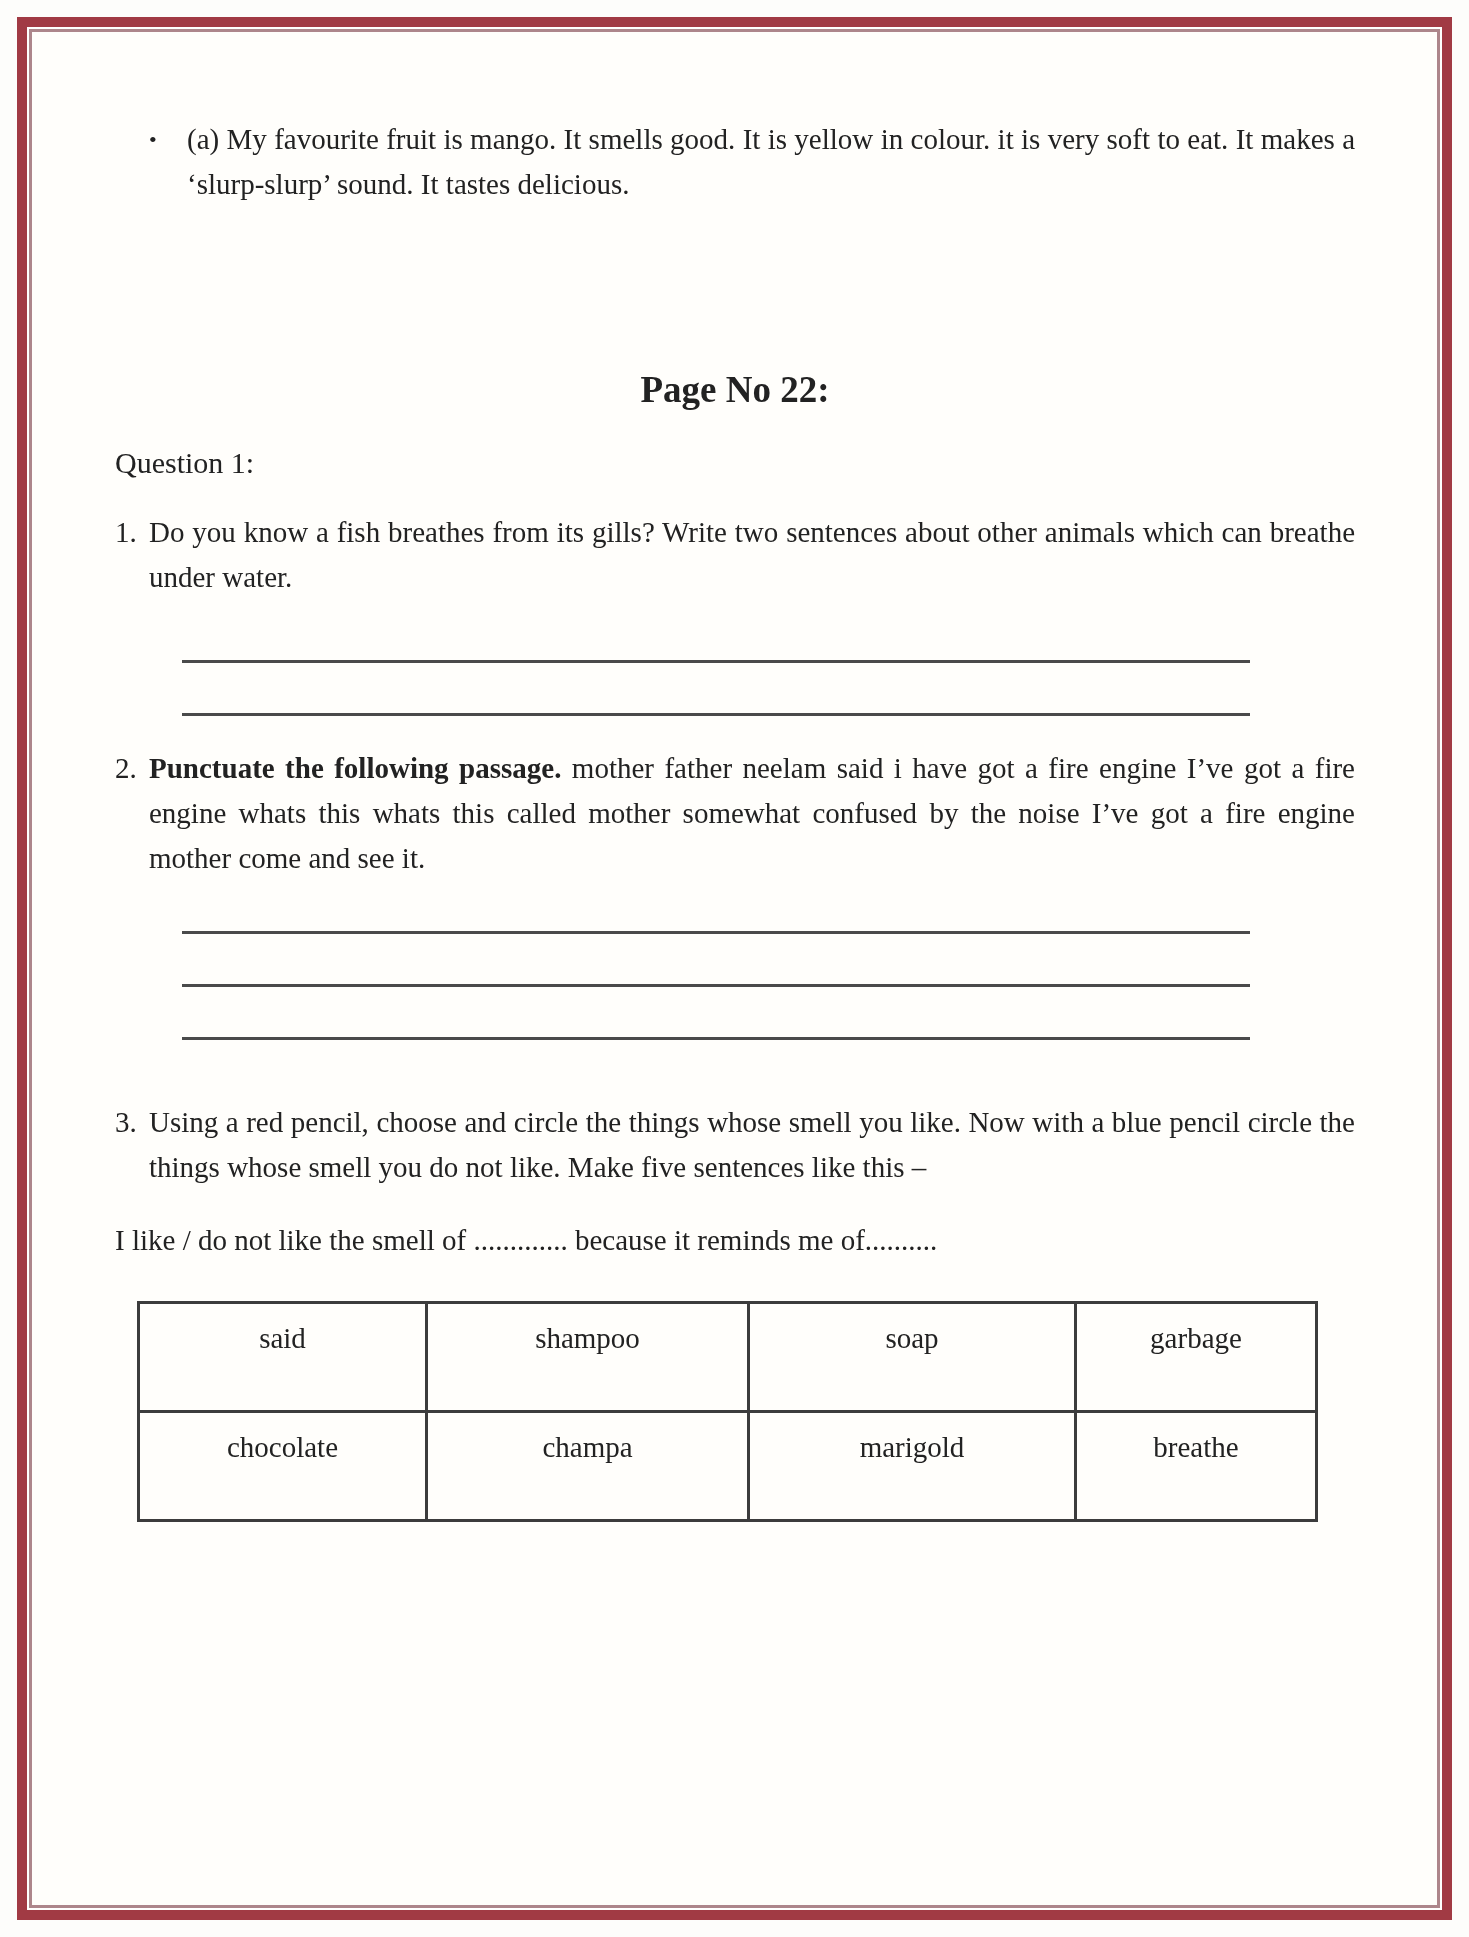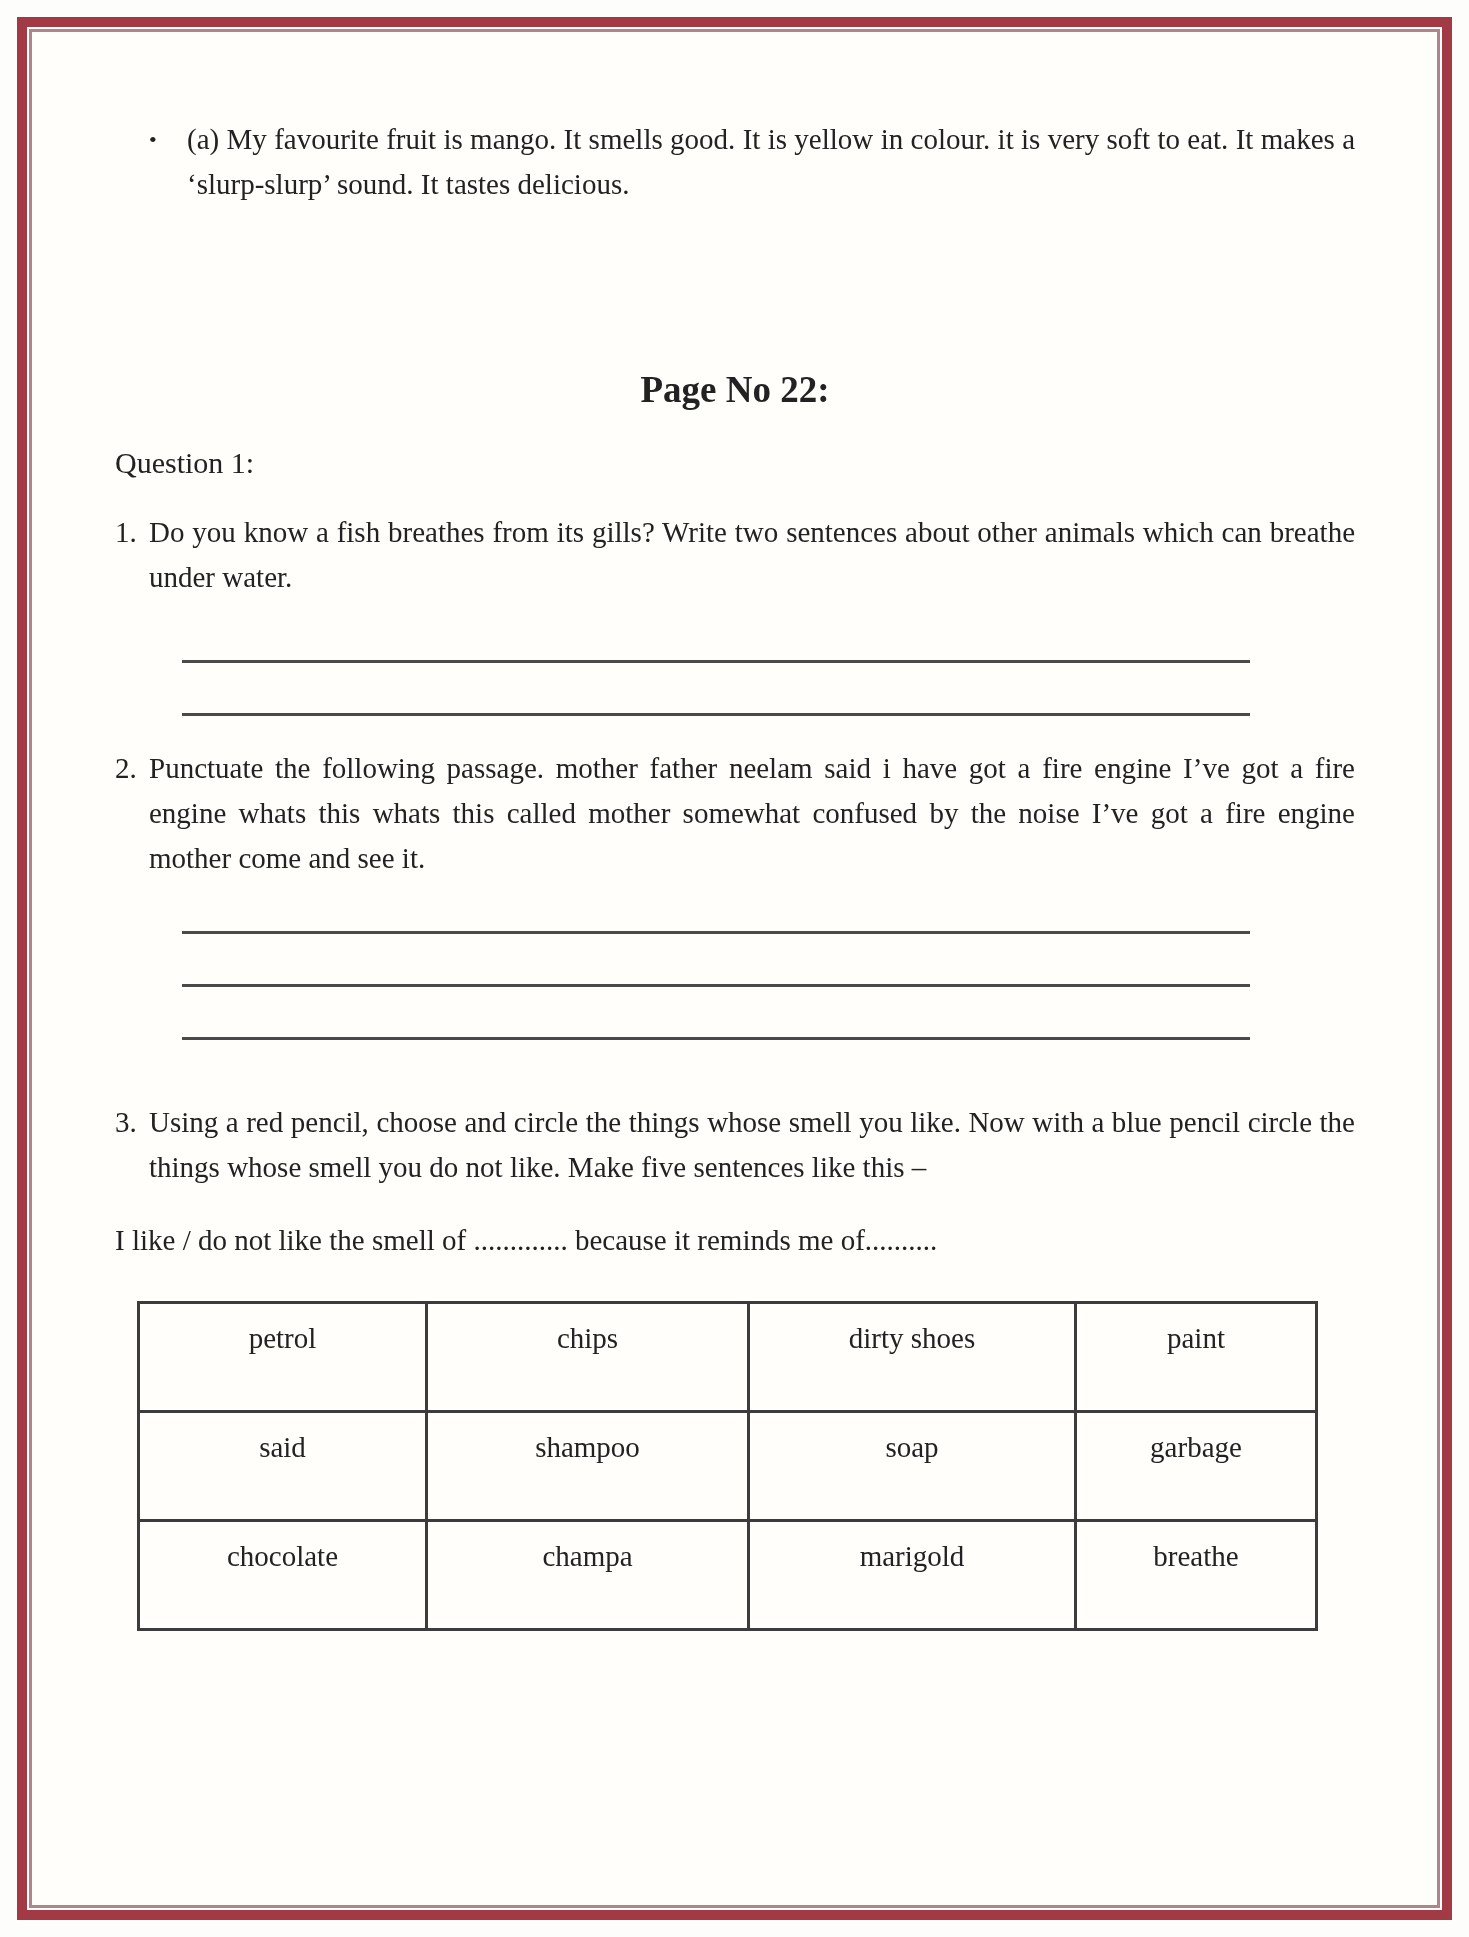--- a/index.html
+++ b/index.html
@@ -54,21 +54,21 @@
     font-size:30px;
   }
   .q-item { display:flex; }
   .q-item .num {
     width:34px; flex-shrink:0;
   }
   .q-item .q-text { flex:1; text-align:justify; }
   .q-item-1 { margin-top:25px; }
   .q-item-2 { margin-top:30px; }
   .q-item-3 { margin-top:60px; }
-  .lead-bold { font-weight:normal;margin-top:32px; }
+  .lead-bold { font-weight:bold;margin-top:32px; }
 
   .answer-lines { margin-left:67px; width:1068px; }
   .answer-lines .line {
     height:50px;
     border-bottom:3px solid #4a4a4a;
   }
   .answer-lines-1 { margin-top:10px; }
   .answer-lines-2 { margin-top:0px; }
 
   .sentence { margin-top:28px; }
@@ -136,26 +136,20 @@
 
         <table class="smell">
           <colgroup>
             <col style="width:288px">
             <col style="width:322px">
             <col style="width:327px">
             <col style="width:241px">
           </colgroup>
           <tbody>
             <tr>
-              <td>petrol</td>
-              <td>chips</td>
-              <td>dirty shoes</td>
-              <td>paint</td>
-            </tr>
-            <tr>
               <td>said</td>
               <td>shampoo</td>
               <td>soap</td>
               <td>garbage</td>
             </tr>
             <tr>
               <td>chocolate</td>
               <td>champa</td>
               <td>marigold</td>
               <td>breathe</td>

